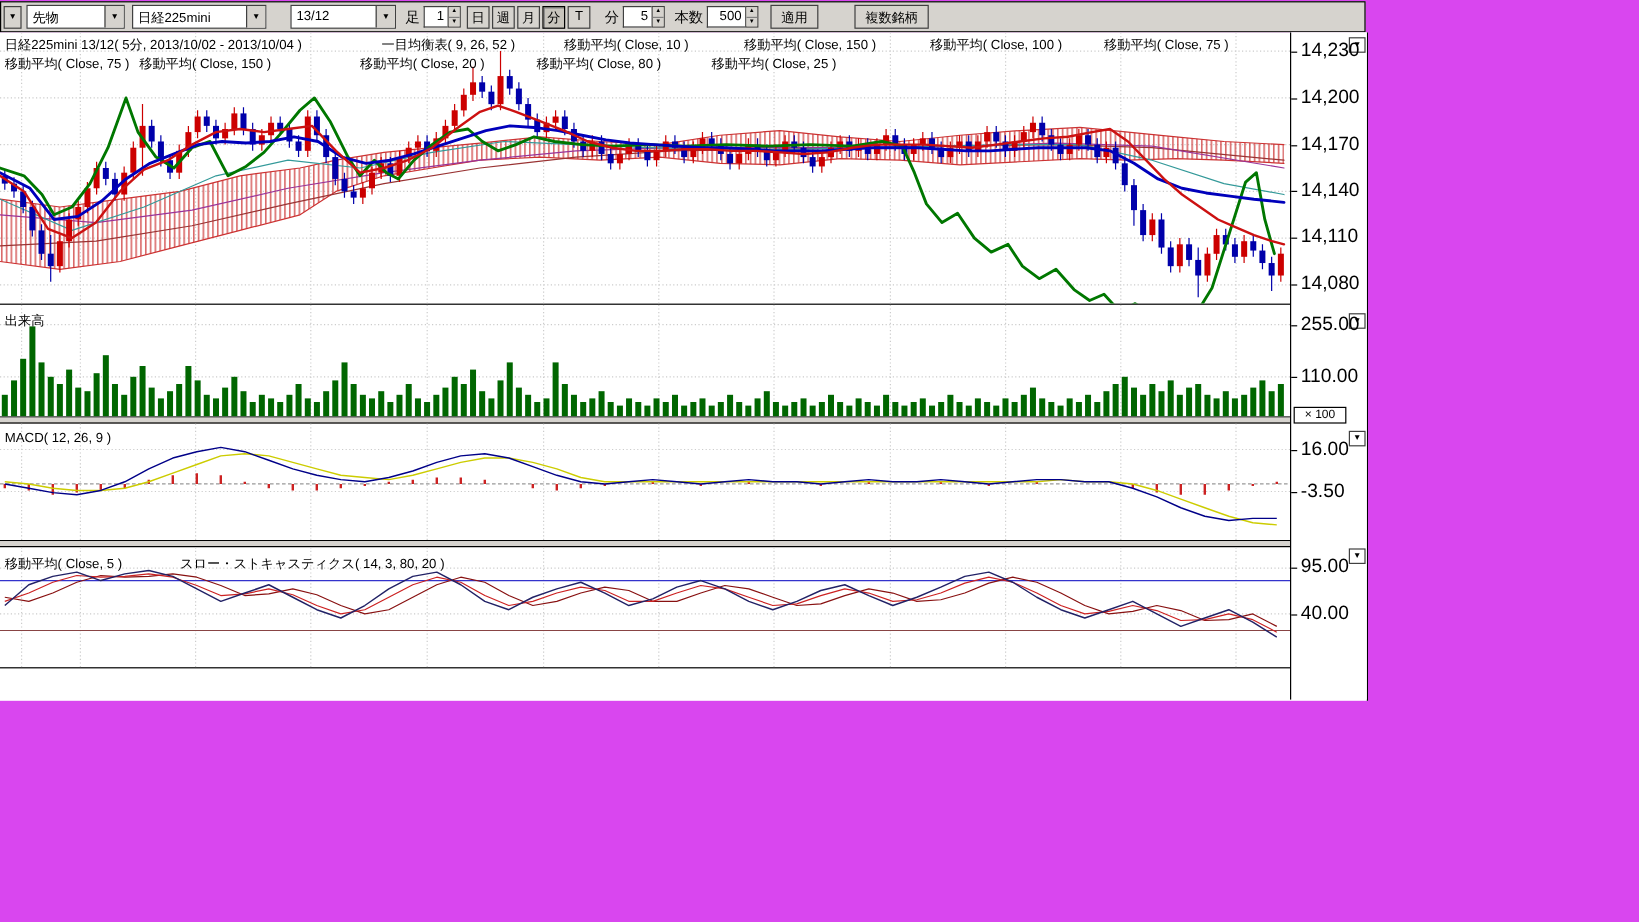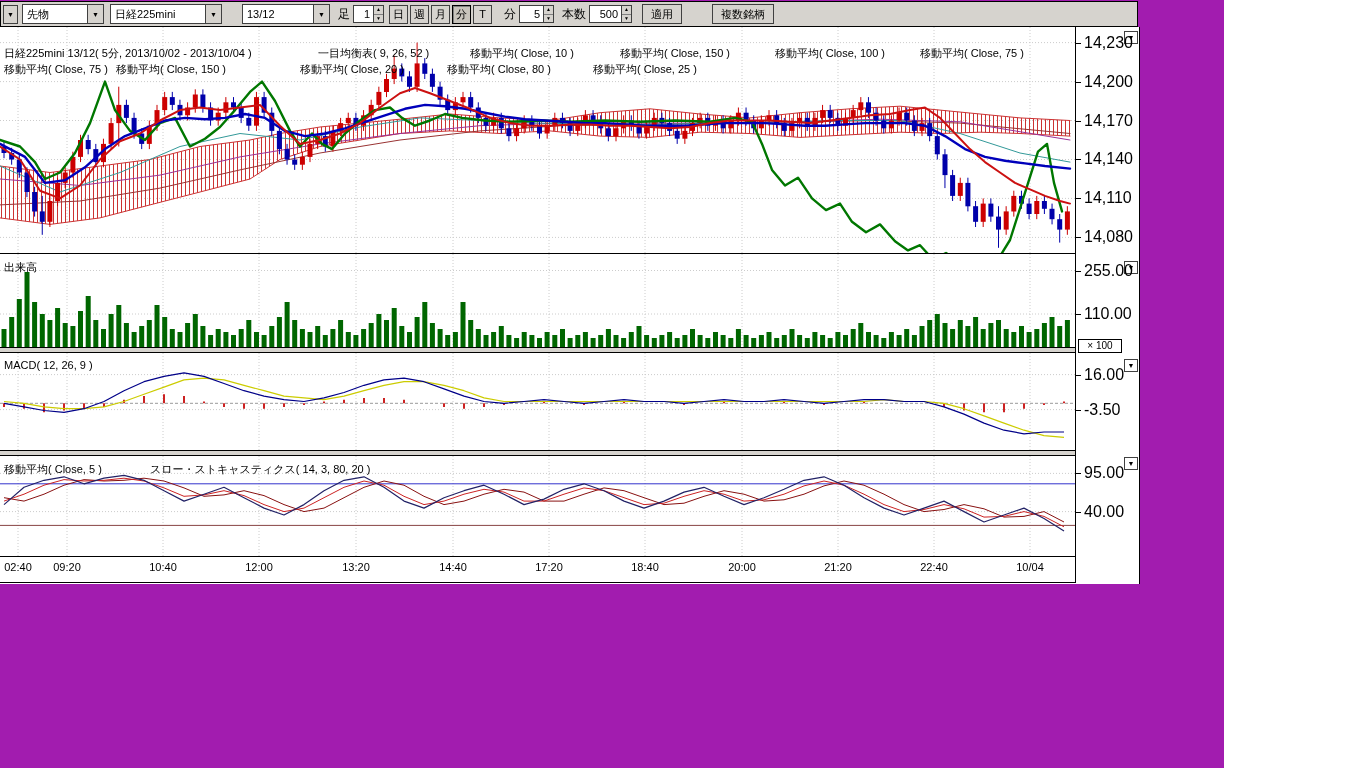--- a/index.html
+++ b/index.html
@@ -1,17 +1,17 @@
 <!DOCTYPE html>
 <html><head>
 <meta charset="utf-8">
 <style>
   html,body{margin:0;padding:0;background:#fff;}
   *{box-sizing:border-box;}
-  .screen{position:relative;width:1224px;height:768px;background:#a21caf;overflow:hidden;
+  .screen{position:relative;width:1366px;height:768px;background:#d946ef;overflow:hidden;
           font-family:"Liberation Sans","DejaVu Sans",sans-serif;color:#000;}
   
   .toolbar{position:absolute;left:0;top:1px;width:1138px;height:26px;border:1px solid #000;
            background:#d6d3ce;display:flex;align-items:center;padding:0 2px;font-size:11px;}
   .corner{width:15px;height:19px;background:#d6d3ce;border:1px solid #404040;display:flex;
           align-items:center;justify-content:center;font-size:7px;}
   .combo{display:flex;align-items:center;height:20px;background:#fff;border:1px solid #404040;
          padding-left:4px;font-size:11px;}
   .combo .carr{margin-left:auto;width:16px;height:18px;background:#d6d3ce;border-left:1px solid #404040;
          display:flex;align-items:center;justify-content:center;font-size:7px;}
@@ -34,21 +34,21 @@
   #p-volume{top:227px;height:94px;}
   #p-macd{top:326px;height:98px;}
   #p-stoch{top:429px;height:101px;}
   .sep{position:absolute;left:0;width:1075px;background:#d6d3ce;border-bottom:1px solid #000;}
   #sep1{top:321px;height:5px;}
   #sep2{top:424px;height:5px;}
   .panel svg{position:absolute;left:0;top:0;}
   .legend1,.legend2{position:absolute;left:0;width:1075px;height:14px;font-size:11px;white-space:nowrap;z-index:5;}
   .legend1{top:3px;}
   .legend2{top:19px;}
-  .legend1 span,.legend2 span{position:absolute;top:16px;}
+  .legend1 span,.legend2 span{position:absolute;top:0;}
   .l1s0{left:4px;}.l1s1{left:318px;}.l1s2{left:470px;}.l1s3{left:620px;}.l1s4{left:775px;}.l1s5{left:920px;}
   .l2s0{left:4px;}.l2s1{left:116px;}.l2s2{left:300px;}.l2s3{left:447px;}.l2s4{left:593px;}
   .ptitle{position:absolute;left:4px;top:6px;font-size:11px;white-space:nowrap;z-index:5;}
   .ptitle2{position:absolute;left:150px;top:6px;font-size:11px;white-space:nowrap;z-index:5;}
   
   .gutter{position:absolute;left:1075px;top:0;width:64px;height:556px;border-left:1px solid #000;background:#fff;}
   .ylabel{position:absolute;left:8px;font-size:16px;height:13px;line-height:13px;}
   .ytick{position:absolute;left:0;width:5px;height:1px;background:#000;}
   .panel-dd{position:absolute;left:48px;width:14px;height:13px;border:1px solid #404040;background:#fff;
             font-size:7px;line-height:11px;text-align:center;}
@@ -692,34 +692,20 @@
           <line x1="0" y1="17.4" x2="1075" y2="17.4" stroke="#cccccc" stroke-dasharray="1,2"></line>
           <line x1="0" y1="55.6" x2="1075" y2="55.6" stroke="#cccccc" stroke-dasharray="1,2"></line>
           <line x1="0" y1="27.8" x2="1075" y2="27.8" stroke="#3333cc" stroke-width="1"></line>
           <line x1="0" y1="69.4" x2="1075" y2="69.4" stroke="#884444" stroke-width="1"></line>
           <polyline points="4,41.7 24,45.1 44,38.2 64,29.2 84,23.6 104,25.0 124,24.3 144,22.2 164,25.0 184,31.9 204,40.3 224,38.9 244,34.7 264,39.6 284,48.6 304,55.6 324,52.1 344,41.7 364,31.3 384,25.0 404,29.2 424,40.3 444,48.6 464,45.1 484,38.2 504,33.3 524,36.1 544,45.1 564,45.1 584,38.2 604,31.9 624,34.7 644,41.7 664,48.6 684,47.2 704,40.3 724,34.7 744,38.2 764,45.1 784,43.8 804,38.2 824,29.9 844,25.0 864,29.2 884,38.2 904,48.6 924,55.6 944,53.5 964,48.6 984,52.8 1004,61.1 1024,60.4 1044,55.6 1064,66.0" fill="none" stroke="#881111" stroke-width="1" stroke-linejoin="round"></polyline>
           <polyline points="4,45.1 24,38.2 44,29.2 64,23.6 84,25.0 104,24.3 124,22.2 144,25.0 164,31.9 184,40.3 204,38.9 224,34.7 244,39.6 264,48.6 284,55.6 304,52.1 324,41.7 344,31.3 364,25.0 384,29.2 404,40.3 424,48.6 444,45.1 464,38.2 484,33.3 504,36.1 524,45.1 544,45.1 564,38.2 584,31.9 604,34.7 624,41.7 644,48.6 664,47.2 684,40.3 704,34.7 724,38.2 744,45.1 764,43.8 784,38.2 804,29.9 824,25.0 844,29.2 864,38.2 884,48.6 904,55.6 924,53.5 944,48.6 964,52.8 984,61.1 1004,60.4 1024,55.6 1044,60.4 1064,70.8" fill="none" stroke="#cc2222" stroke-width="1" stroke-linejoin="round"></polyline>
           <polyline points="4,48.6 24,31.3 44,24.3 64,20.8 84,27.8 104,22.2 124,19.4 144,24.3 164,34.7 184,45.1 204,38.2 224,31.3 244,41.7 264,52.1 284,59.0 304,48.6 324,34.7 344,24.3 364,20.8 384,31.3 404,45.1 424,52.1 444,41.7 464,34.7 484,29.2 504,38.2 524,48.6 544,43.1 564,33.3 584,27.8 604,34.7 624,45.1 644,52.1 664,45.1 684,36.1 704,31.3 724,40.3 744,48.6 764,41.7 784,33.3 804,24.3 824,20.8 844,29.2 864,41.7 884,52.1 904,59.0 924,52.1 944,45.1 964,55.6 984,66.0 1004,59.0 1024,52.1 1044,62.5 1064,75.0" fill="none" stroke="#222266" stroke-width="1.2" stroke-linejoin="round"></polyline>
         </svg>
     </div>
 
-    <div class="xaxis" id="xaxis">
-        <div class="xlabel" style="left: -4px;">02:40</div>
-        <div class="xlabel" style="left: 45px;">09:20</div>
-        <div class="xlabel" style="left: 141px;">10:40</div>
-        <div class="xlabel" style="left: 237px;">12:00</div>
-        <div class="xlabel" style="left: 334px;">13:20</div>
-        <div class="xlabel" style="left: 431px;">14:40</div>
-        <div class="xlabel" style="left: 527px;">17:20</div>
-        <div class="xlabel" style="left: 623px;">18:40</div>
-        <div class="xlabel" style="left: 720px;">20:00</div>
-        <div class="xlabel" style="left: 816px;">21:20</div>
-        <div class="xlabel" style="left: 912px;">22:40</div>
-        <div class="xlabel" style="left: 1008px;">10/04</div>
-      </div>
 
     <div class="gutter" id="gutter">
       <div class="panel-dd" style="top:4px;"><span>▼</span></div>
       <div class="panel-dd" style="top:234px;"><span>▼</span></div>
       <div class="panel-dd" style="top:332px;"><span>▼</span></div>
       <div class="panel-dd" style="top:430px;"><span>▼</span></div>
       <div class="mult-badge">× 100</div>
     <div class="ytick" style="top: 16px;"></div>
         <div class="ylabel" style="top: 9px;">14,230</div>
         <div class="ytick" style="top: 55px;"></div>

